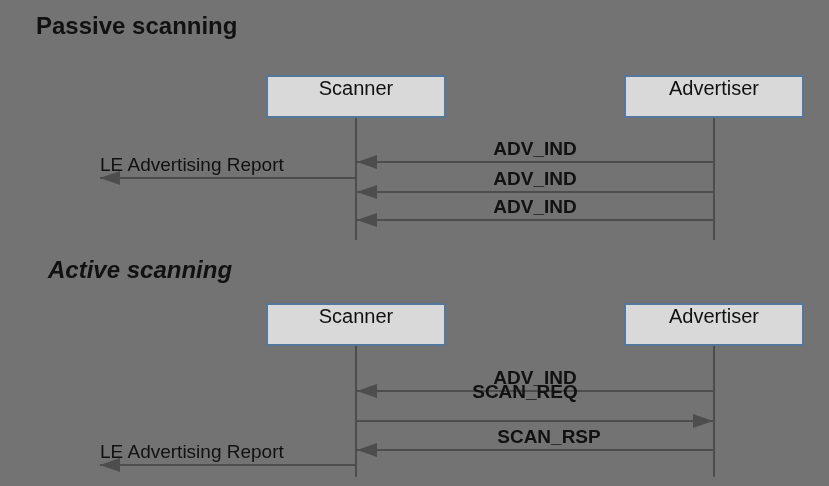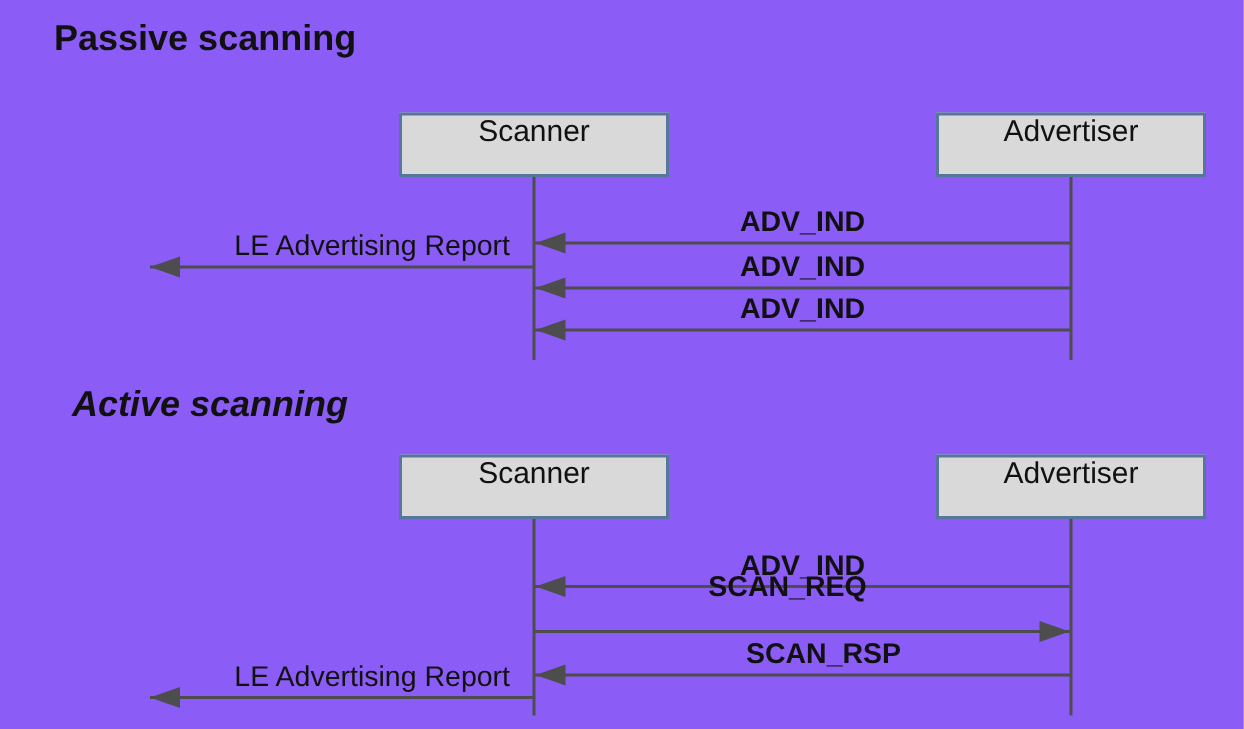--- a/index.html
+++ b/index.html
@@ -11,21 +11,21 @@
   * { margin: 0; padding: 0; box-sizing: border-box; }
   body {
     background: #ffffff;
     font-family: "Liberation Sans", "DejaVu Sans", sans-serif;
     color: var(--text);
   }
   .canvas {
     position: relative;
     width: 829px;
     height: 486px;
-    background: #8b5cf6;
+    background: #737373;
     overflow: hidden;
   }
   .section-title {
     position: absolute;
     font-size: 24px;
     line-height: 28px;
     font-weight: bold;
     color: var(--text);
     white-space: nowrap;
   }
@@ -68,21 +68,21 @@
     border-left: 20px solid var(--line);
   }
   .msg-label {
     position: absolute;
     font-size: 19px;
     line-height: 22px;
     color: var(--text);
     white-space: nowrap;
   }
   .center { text-align: center; font-weight: bold; }
-  .right { text-align: right; }
+  .right { }
 </style>
 </head>
 <body>
 
 <div class="canvas">
 
   <div>
     <div class="section-title" style="left:36px; top:12px;">Passive scanning</div>
 
     <div class="actor-box" style="left:266px; top:75px;">

